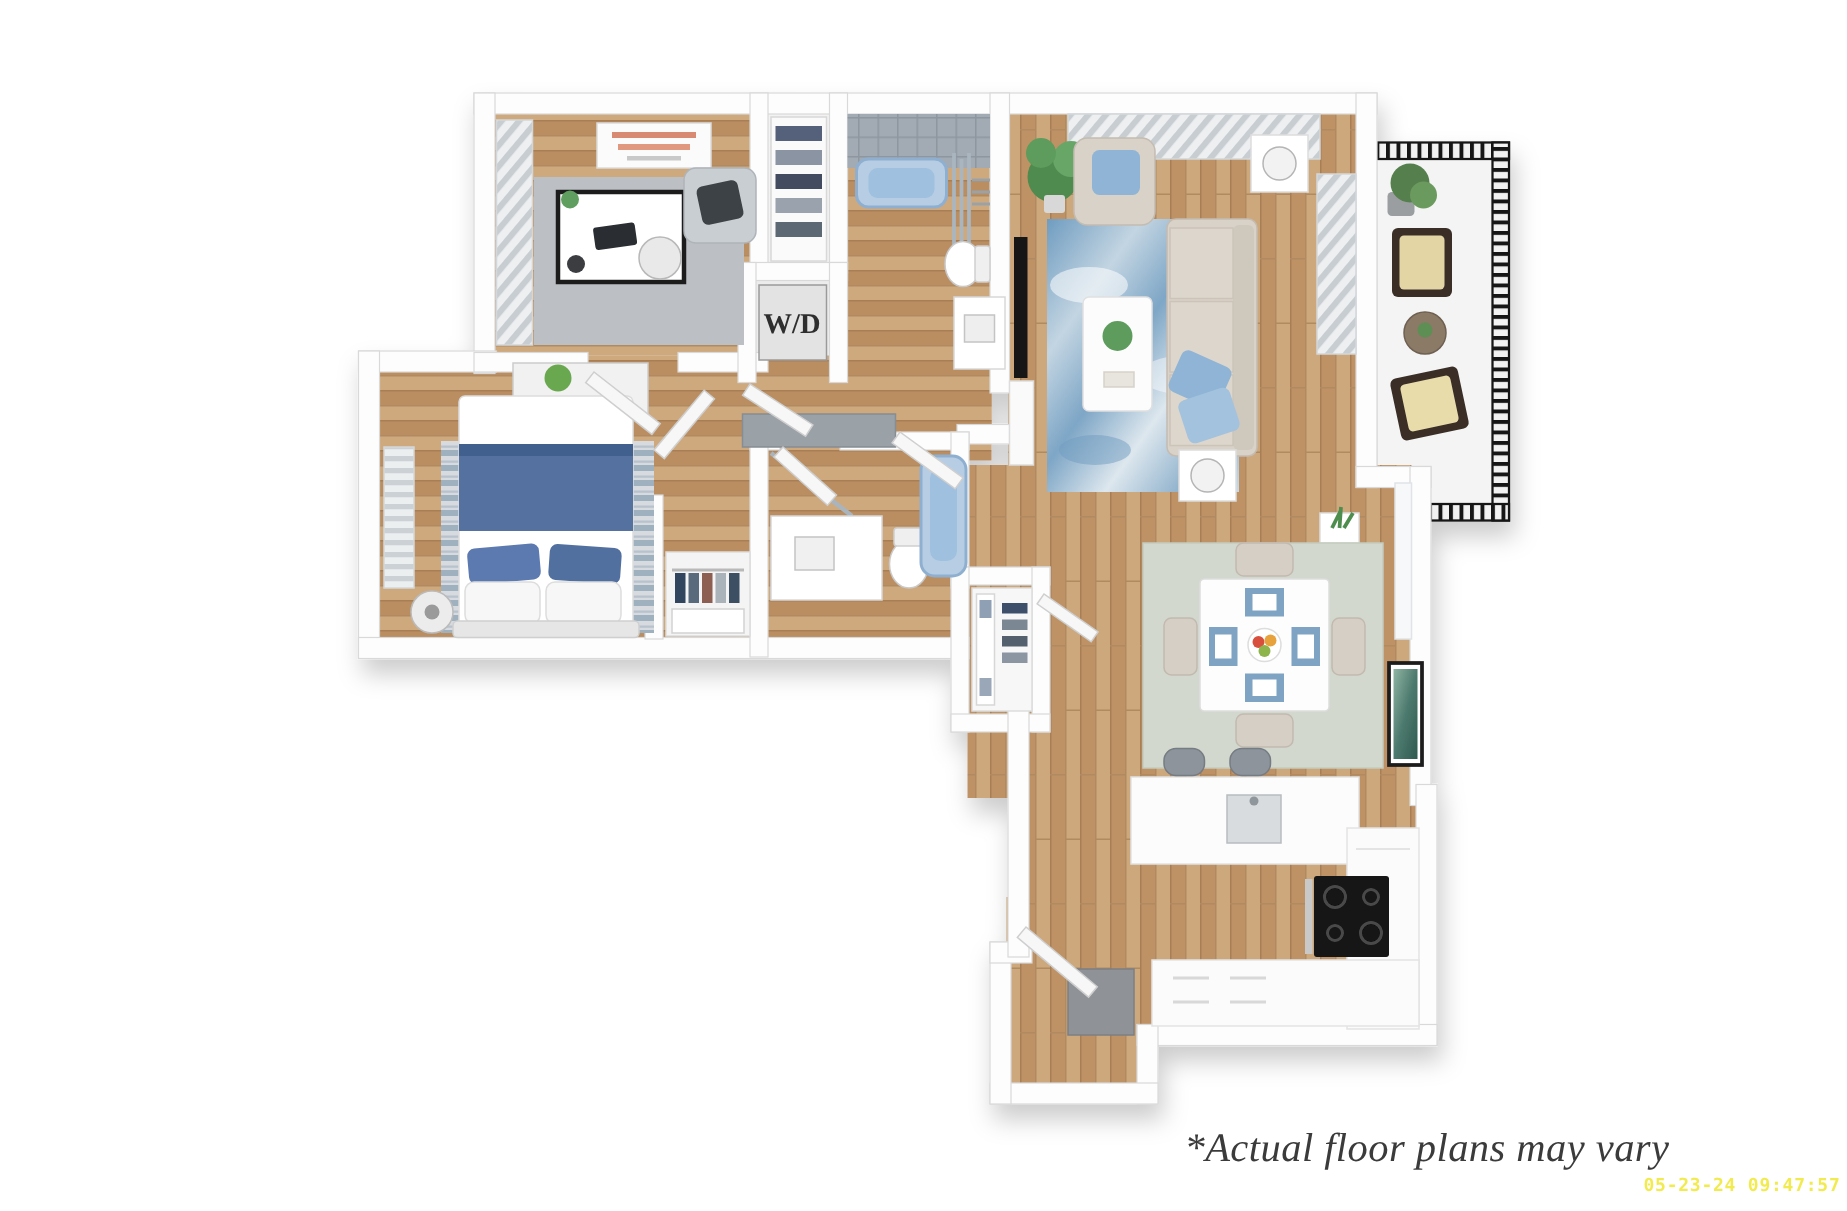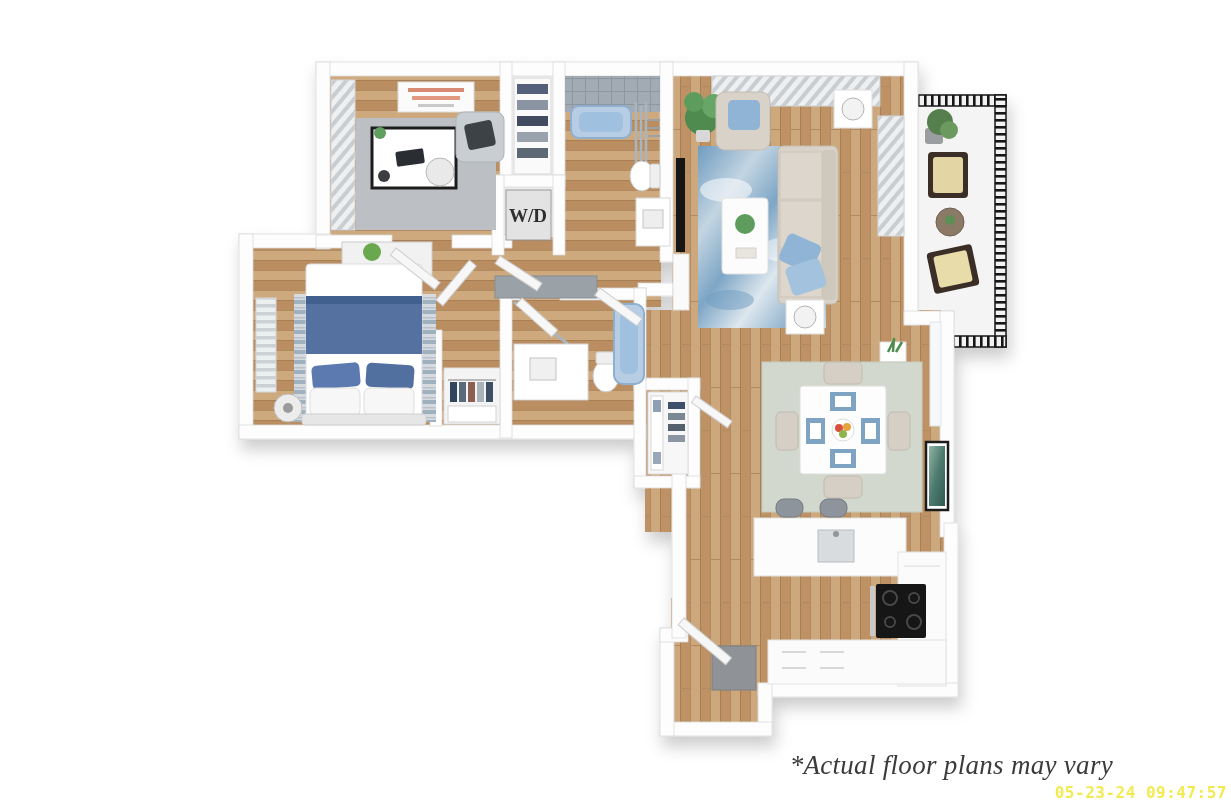--- a/index.html
+++ b/index.html
@@ -2,21 +2,21 @@
 <html><head>
 <meta charset="utf-8">
 <style>
   html,body{margin:0;padding:0;background:#ffffff;}
   .stage{position:relative;width:1231px;height:807px;background:#ffffff;overflow:hidden;
          font-family:"Liberation Sans",sans-serif;}
   .plan-svg{position:absolute;left:0;top:0;}
   .disclaimer{position:absolute;top:750px;right:118px;font-family:"Liberation Serif",serif;
               font-style:italic;font-size:27px;color:#3b3b3b;letter-spacing:0.3px;text-align:center;}
   .timestamp{position:absolute;top:783px;right:4px;font-family:"DejaVu Sans Mono",monospace;
-             font-weight:bold;font-size:16px;color:#f0e93c;letter-spacing:0.5px;opacity:0.9;}
+             font-weight:bold;font-size:12px;color:#f0e93c;letter-spacing:0.5px;opacity:0.9;}
   text.wd{font-family:"Liberation Serif",serif;font-weight:600;font-size:19px;fill:#2f2f2f;}
 </style>
 </head>
 <body>
 
 <div class="stage">
 
 <svg class="plan-svg" width="1231" height="807" viewBox="0 0 1231 807">
 <defs>
   <pattern id="woodV" width="20" height="86" patternUnits="userSpaceOnUse">

